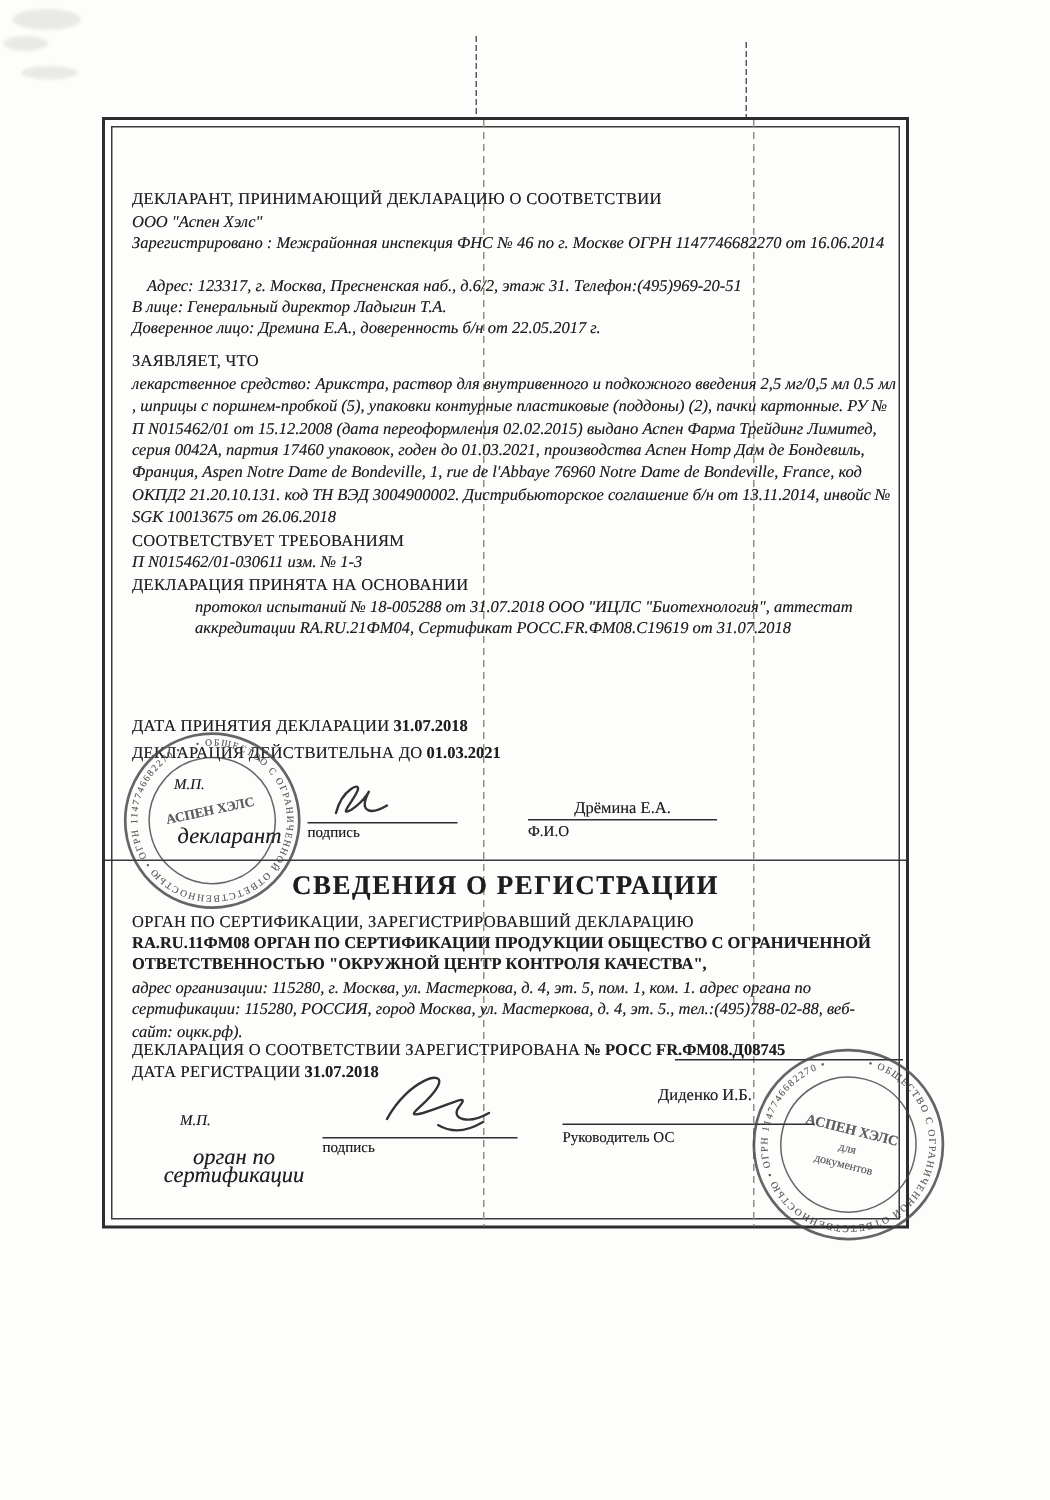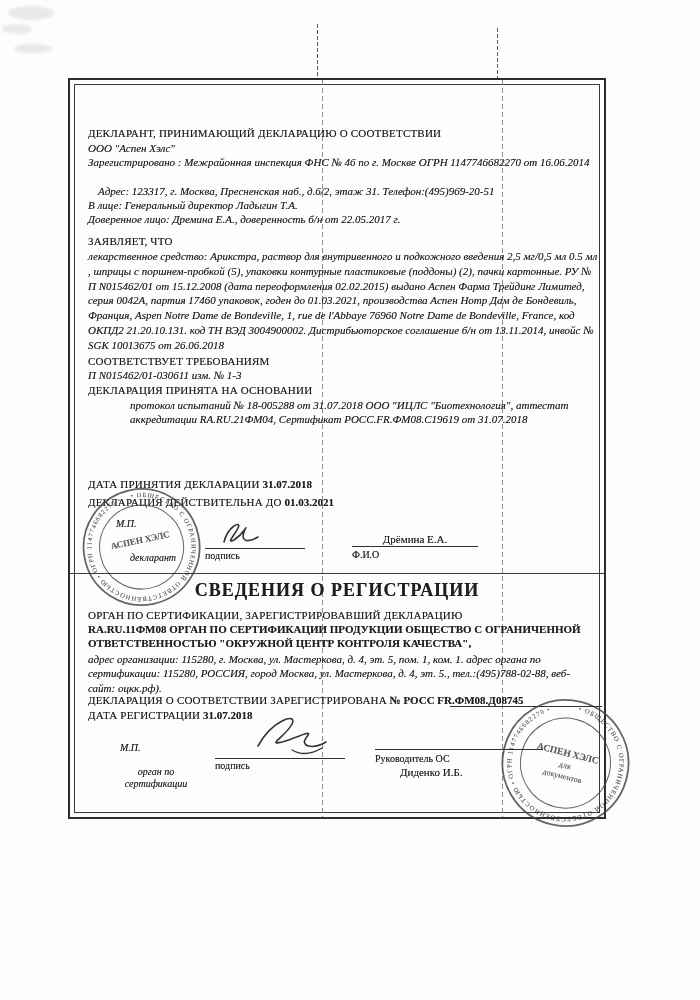--- a/index.html
+++ b/index.html
@@ -17,21 +17,21 @@
   .it{font-style:italic;}
   .bi{font-weight:bold;}
   .lbl-inline .h{display:inline;}
   .lbl-inline .bi{display:inline;}
   .sig-line{position:absolute;border-bottom:1.3px solid #2f2f2f;}
   .sig-label{position:absolute;font-size:10px;text-align:left;}
   .sep{position:absolute;left:0;right:0;height:0;border-top:1.4px solid #3a3a3a;}
   .stamp{position:absolute;opacity:.82;}
   .stamp svg text{fill:#3d3d3d;}
   .mp-label{position:absolute;font-style:italic;font-size:10px;}
-  .role-label{position:absolute;font-style:italic;font-size:10px;text-align:center;line-height:12px;}
+  .role-label{position:absolute;font-style:italic;font-size:15px;text-align:center;line-height:12px;}
   .squiggle{position:absolute;}
   .flourish{position:absolute;border-bottom:1.5px solid #2f2f2f;}
   .scan-text{text-shadow:0 0 .35px rgba(30,30,30,.55);}
 </style>
 </head>
 <body>
 
 <div class="page scan-text">
 
   <div class="noise" style="left:8px;top:6px;width:46px;height:14px;"></div>
@@ -120,21 +120,21 @@
       <div>сертификации</div>
     </div>
 
     <svg class="squiggle" style="left:178px;top:630px;" width="96" height="52" viewBox="0 0 96 52">
       <path d="M10 36 C24 10 50 2 44 14 C38 26 18 36 34 32 C54 26 66 18 58 28 C52 36 64 40 78 32" fill="none" stroke="#333" stroke-width="1.6" stroke-linecap="round"></path>
       <path d="M44 40 C54 46 64 44 74 38" fill="none" stroke="#333" stroke-width="1.4" stroke-linecap="round"></path>
     </svg>
     <div class="sig-line" style="left:145px;top:650px;width:130px;height:28px;"></div>
     <div class="sig-label" style="left:145px;top:680px;width:130px;">подпись</div>
 
-    <div class="sec" style="left:330px;top:685px;width:140px;text-align:left;font-size:11px;">Диденко И.Б.</div>
+    <div class="sec" style="left:330px;top:643px;width:140px;text-align:center;font-size:11px;">Диденко И.Б.</div>
     <div class="sig-line" style="left:305px;top:652px;width:168px;height:17px;"></div>
     <div class="sig-label" style="left:305px;top:673px;width:168px;">Руководитель ОС</div>
 
     <div class="stamp" style="left:428px;top:616px;transform:rotate(14deg);">
       <svg width="134" height="134" viewBox="0 0 134 134">
         <circle cx="67" cy="67" r="63" fill="none" stroke="#444" stroke-width="1.8"></circle>
         <circle cx="67" cy="67" r="45" fill="none" stroke="#444" stroke-width="1"></circle>
         <defs>
             <path id="rim2" d="M67,13 a54,54 0 1,1 -0.1,0" fill="none"></path>
           </defs>

